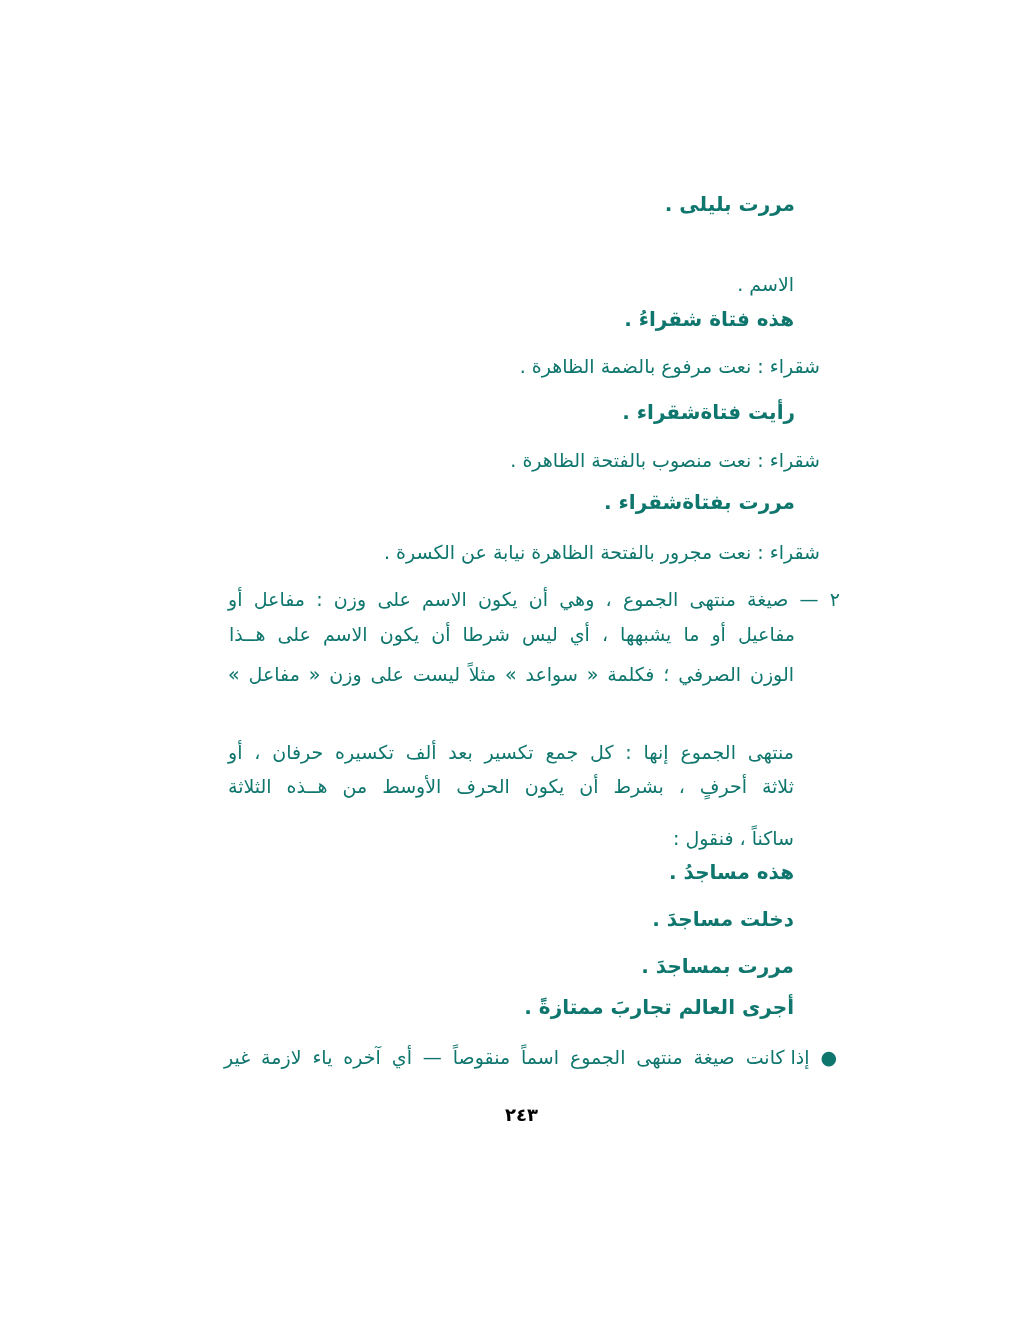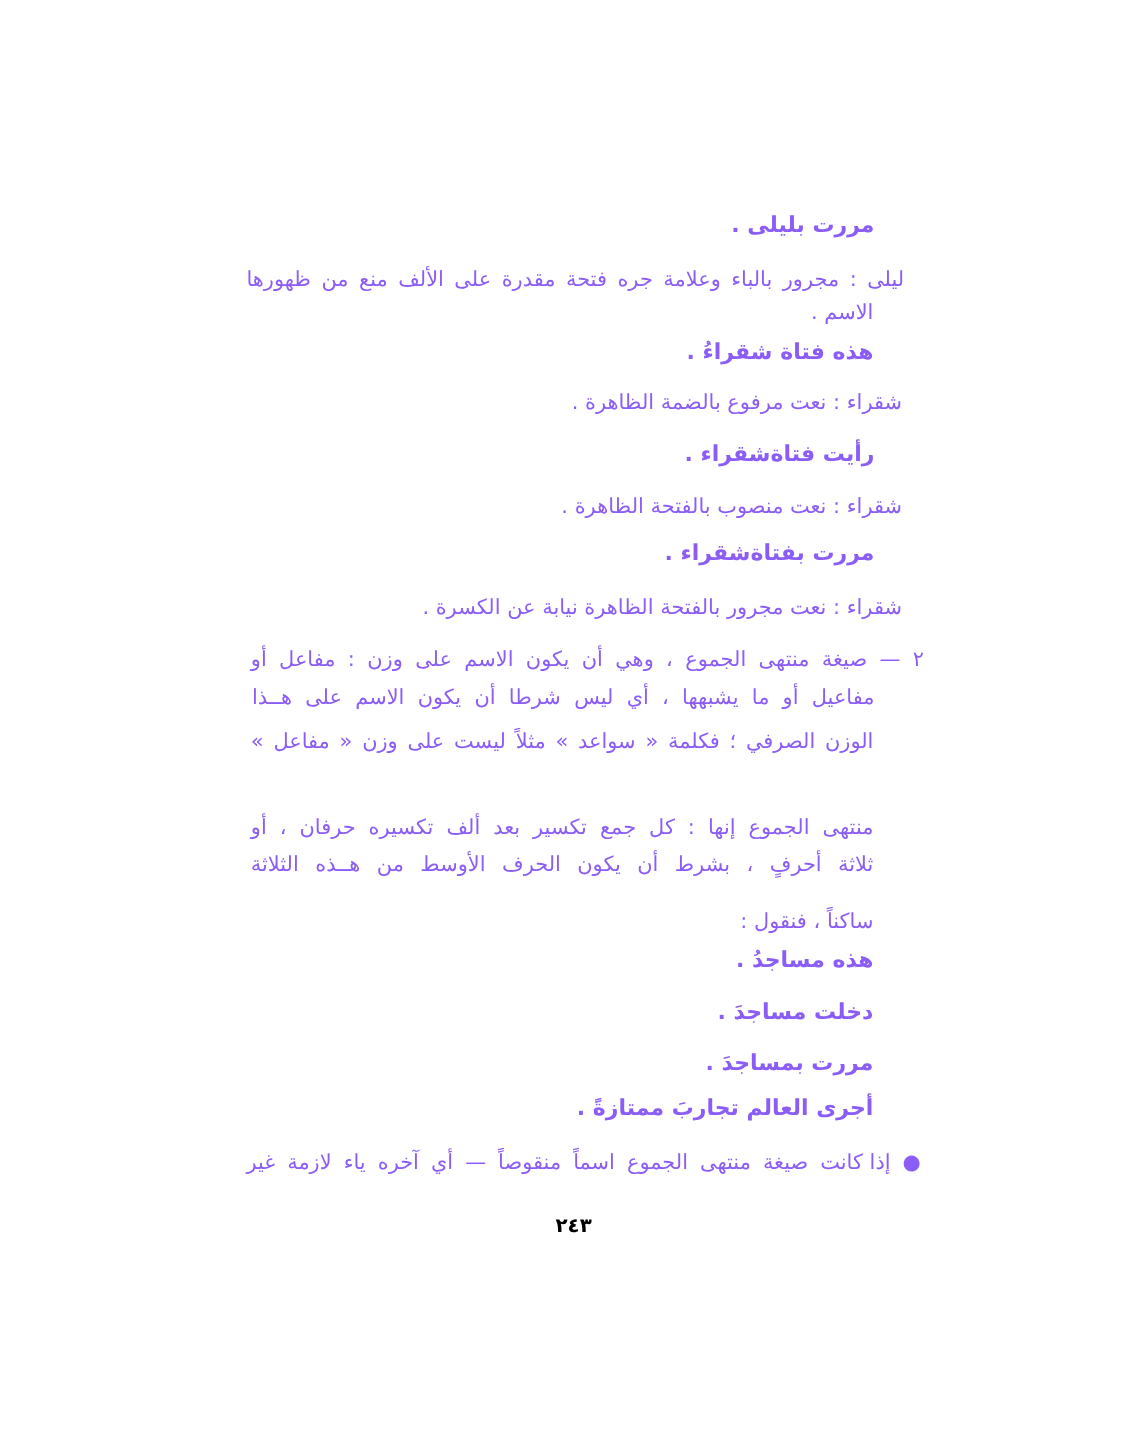--- a/index.html
+++ b/index.html
@@ -4,35 +4,34 @@
   <style>
     html, body { margin: 0; padding: 0; background: #ffffff; }
     body { width: 1020px; height: 1320px; position: relative; overflow: hidden; }
     .page {
       position: absolute; left: 0; top: 0; width: 1020px; height: 1320px;
       background: #ffffff; color: #000000;
       font-family: "DejaVu Sans", sans-serif;
     }
     .ln {
       position: absolute; direction: rtl; text-align: right; white-space: nowrap;
-      font-size: 19px; line-height: 28px; color: #8b5cf6;
+      font-size: 19px; line-height: 28px; color: #0f766e;
     }
     .b { font-weight: bold; font-size: 20px; }
     .just { text-align: justify; text-align-last: justify; white-space: normal; }
     .pgnum { position: absolute; font-weight: bold; font-size: 18px; direction: rtl; }
     .bullet { font-weight: bold; }
   </style>
 </head>
 <body>
 
 <div class="page">
 
   <div class="ln b" style="right:225px; top:190px;">مررت بليلى .</div>
 
-  <div class="ln just" style="right:198px; top:240px; width:598px;">ليلى : مجرور بالباء وعلامة جره فتحة مقدرة على الألف منع من ظهورها</div>
   <div class="ln" style="right:226px; top:270px;">الاسم .</div>
 
   <div class="ln b" style="right:226px; top:305px;">هذه فتاة شقراءُ .</div>
   <div class="ln" style="right:200px; top:352px;">شقراء : نعت مرفوع بالضمة الظاهرة .</div>
 
   <div class="ln b" style="right:225px; top:398px;">رأيت فتاةشقراء .</div>
   <div class="ln" style="right:200px; top:446px;">شقراء : نعت منصوب بالفتحة الظاهرة .</div>
 
   <div class="ln b" style="right:225px; top:488px;">مررت بفتاةشقراء .</div>
   <div class="ln" style="right:200px; top:538px;margin-left:28px;">شقراء : نعت مجرور بالفتحة الظاهرة نيابة عن الكسرة .</div>

